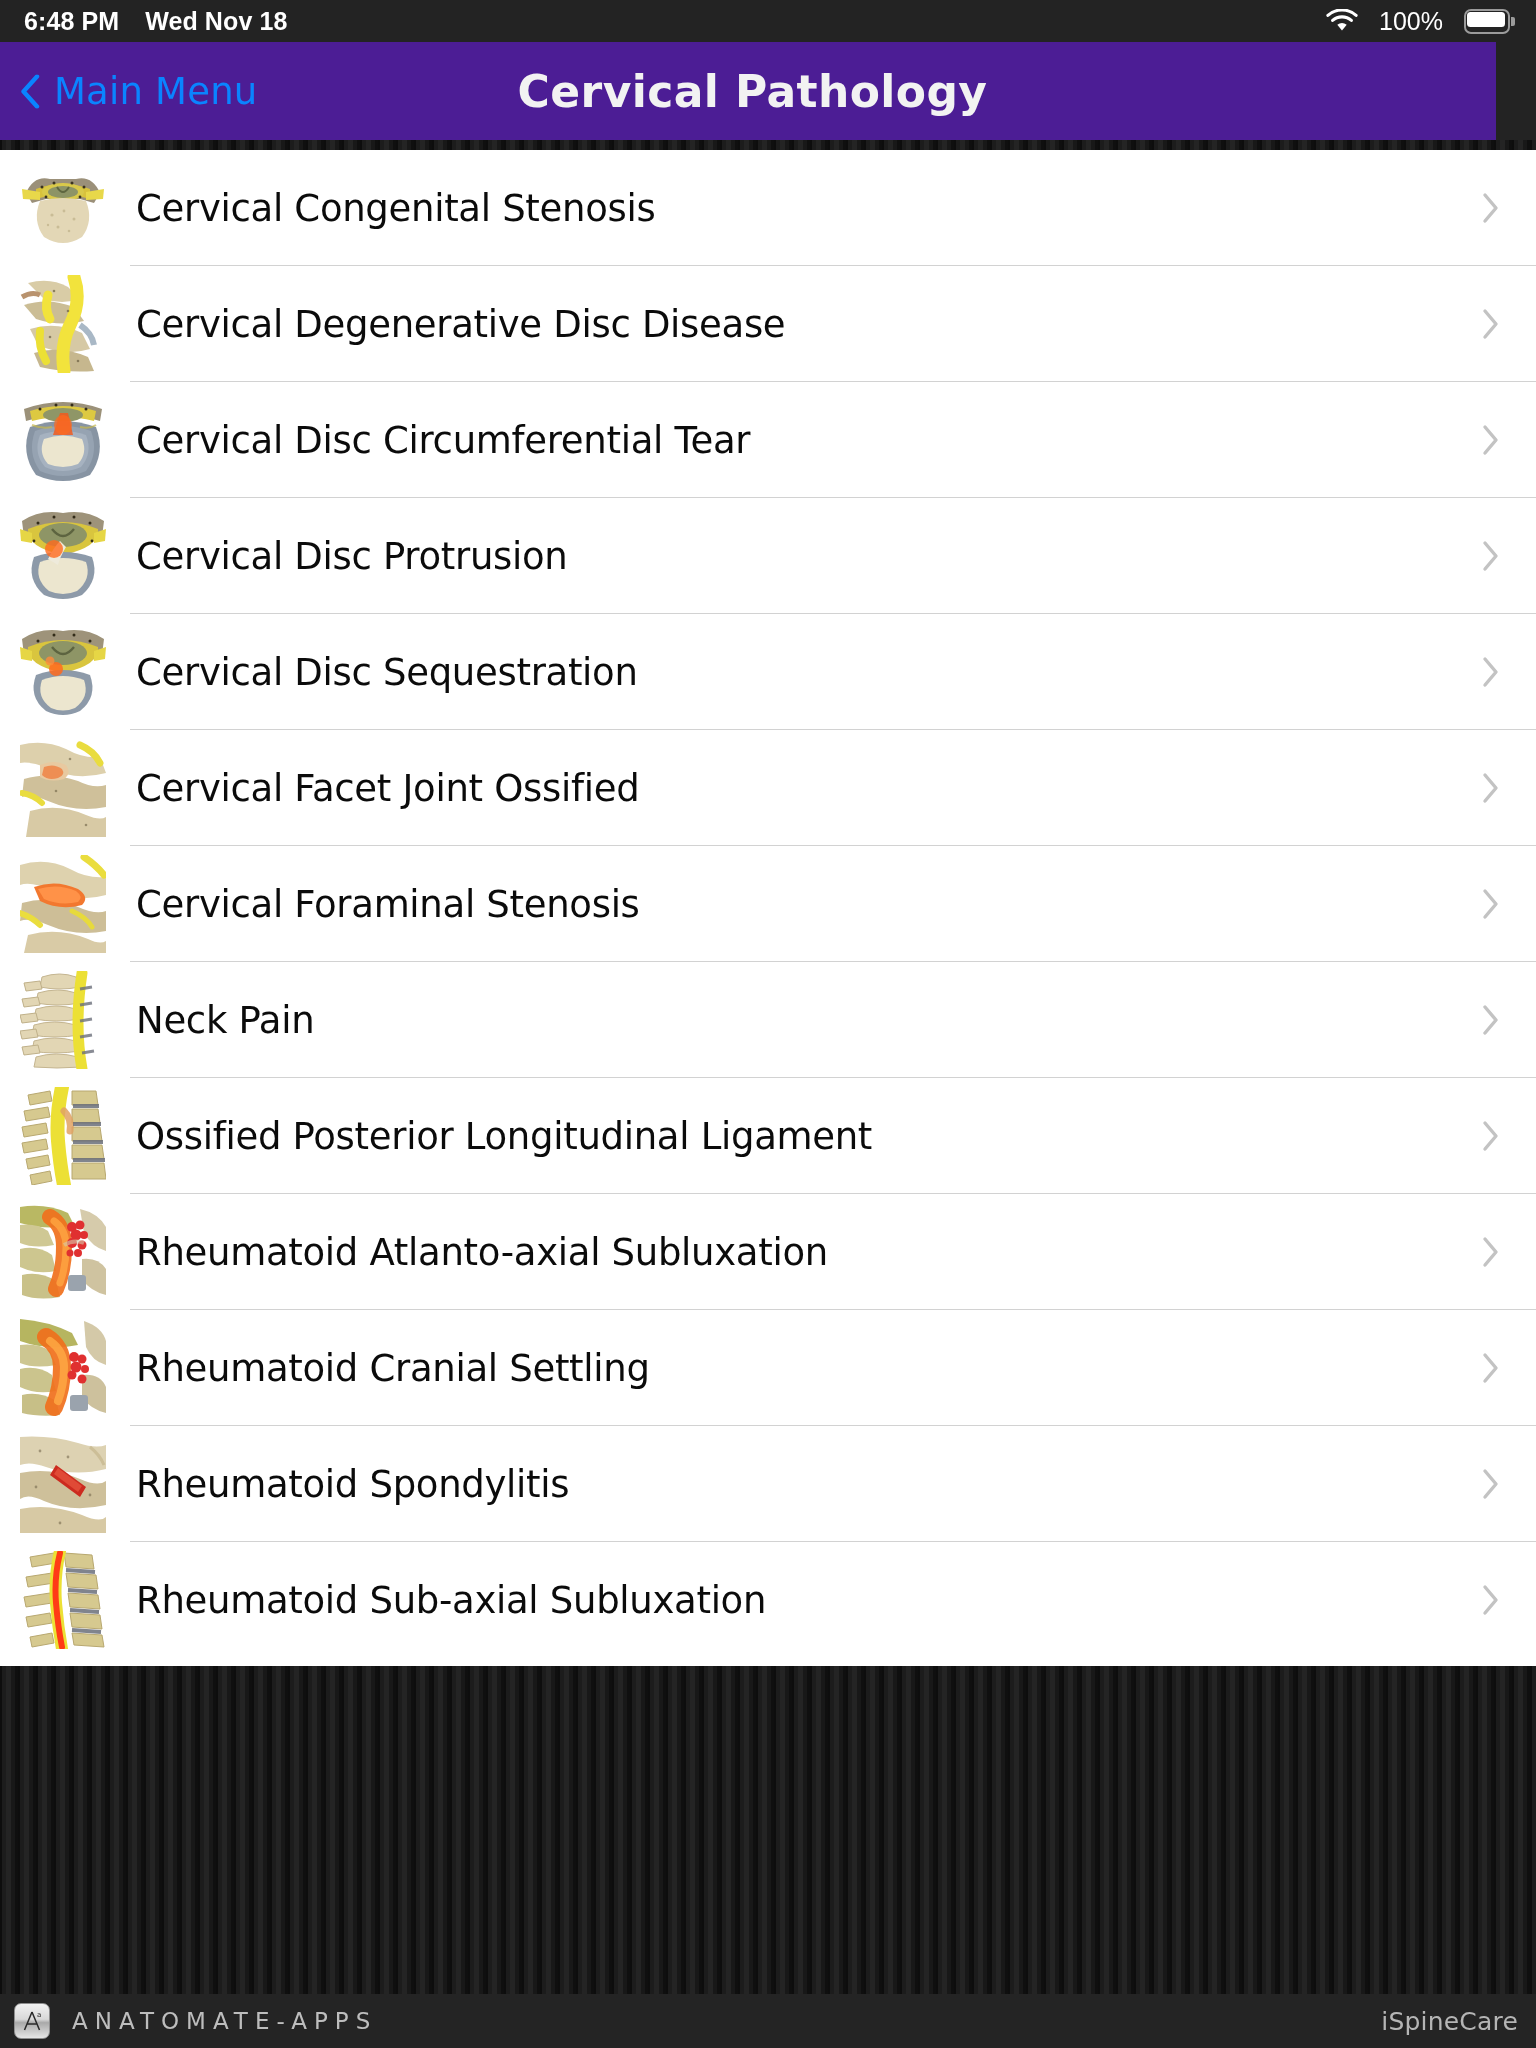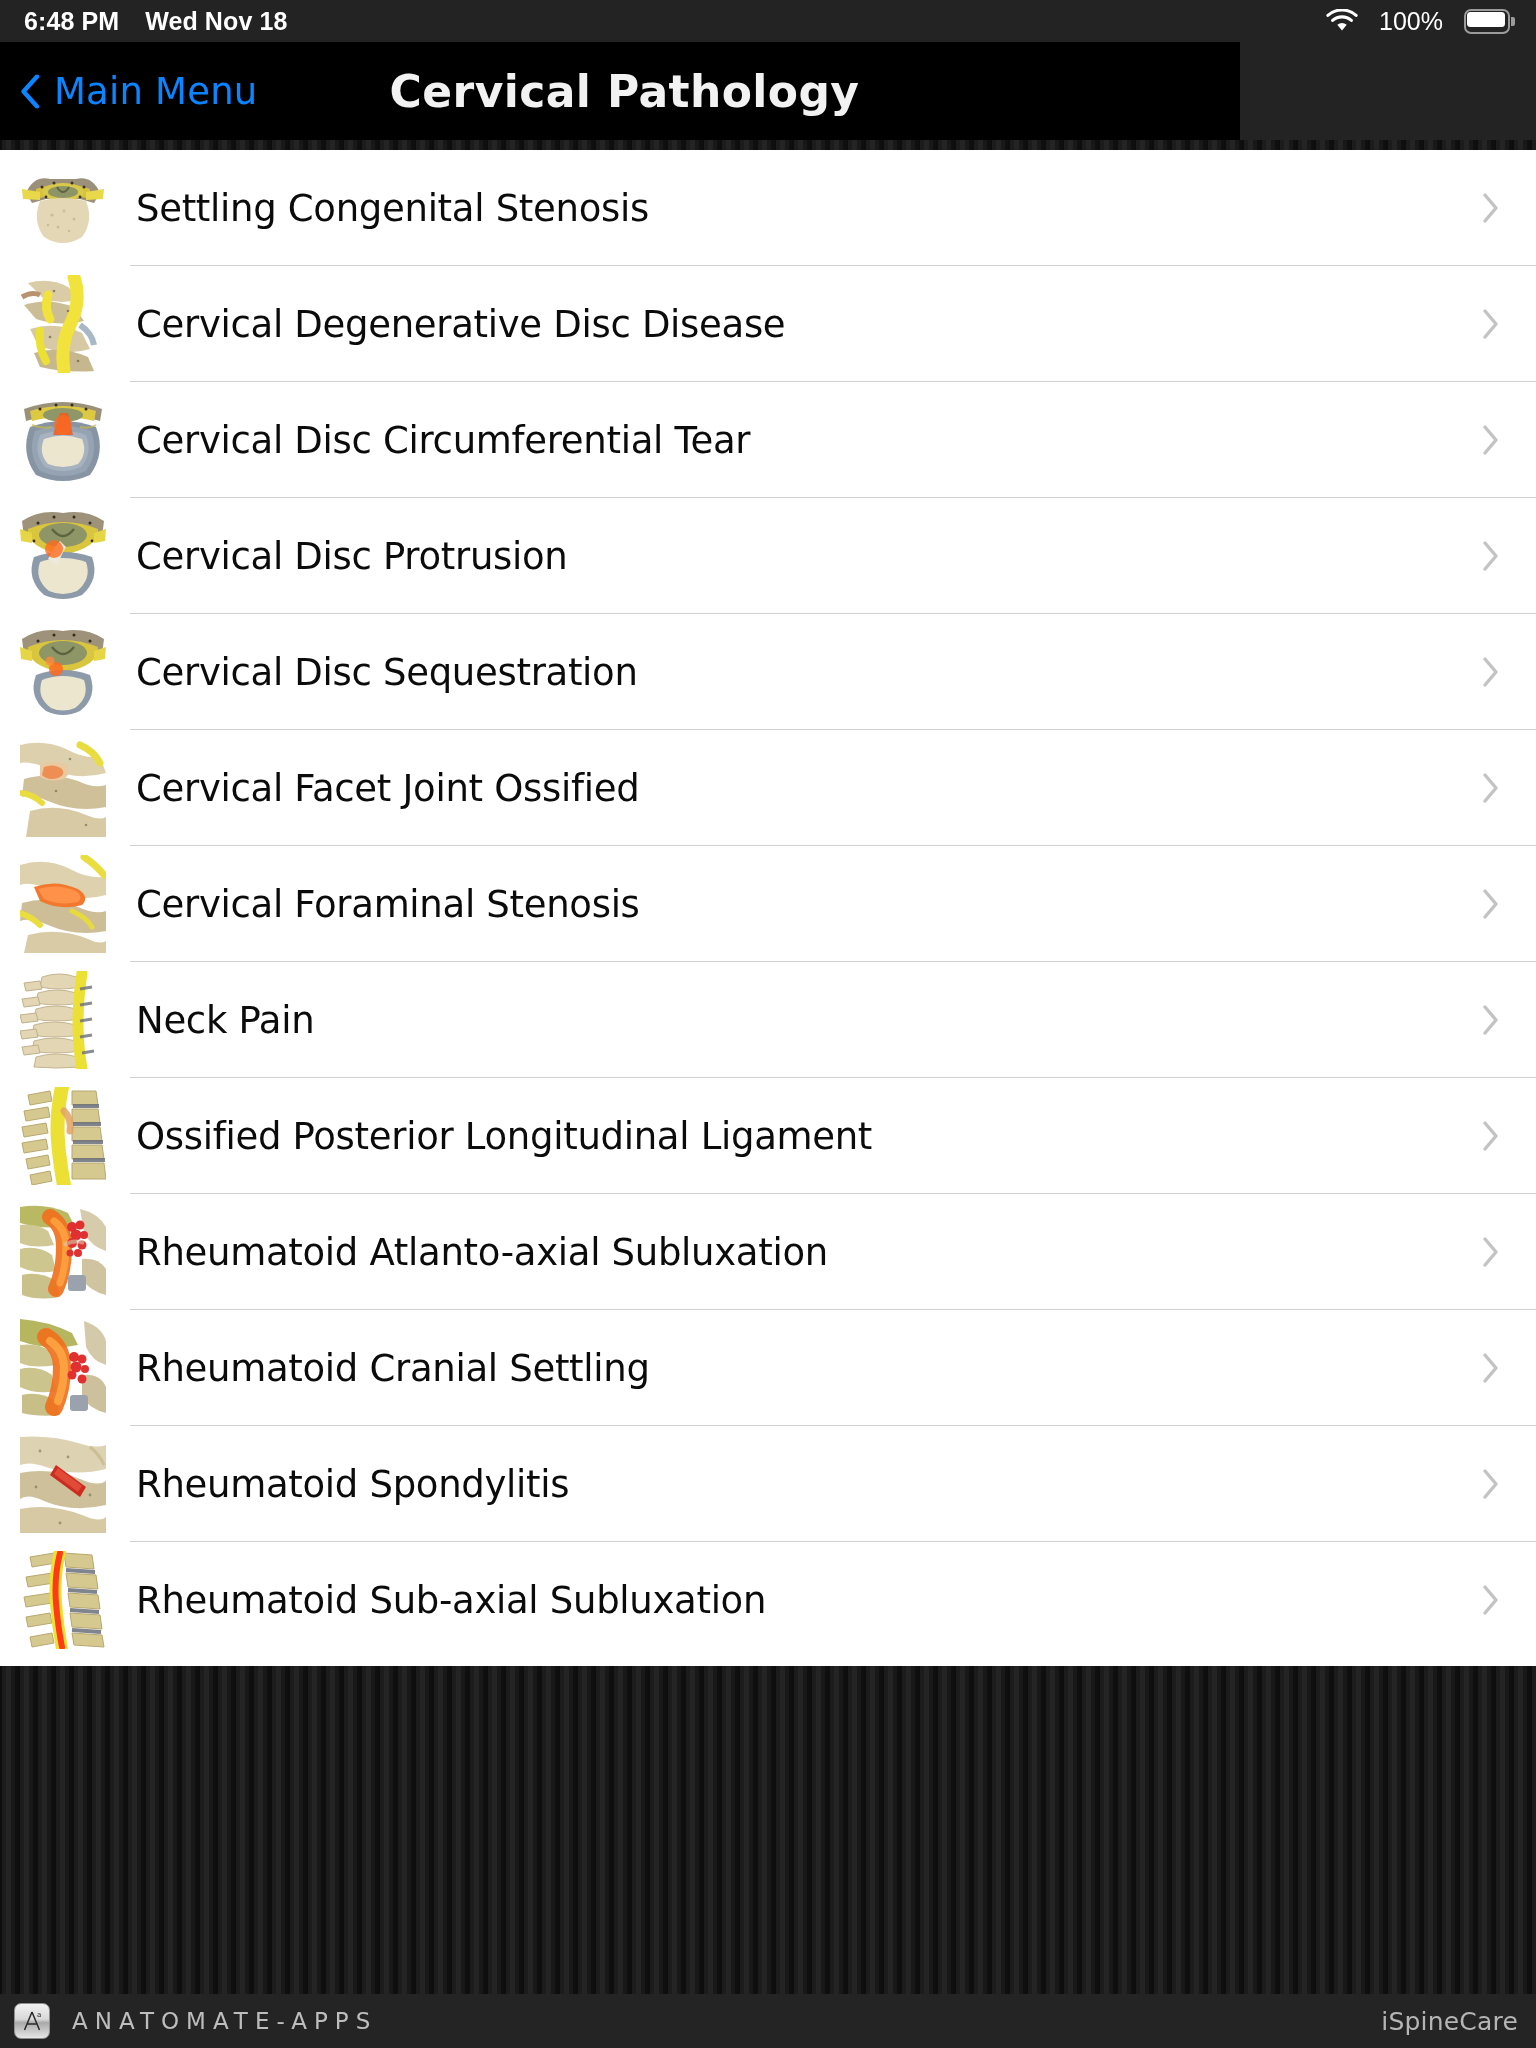--- a/index.html
+++ b/index.html
@@ -34,22 +34,22 @@
     position:absolute; left:3px; top:3px; width:38px; height:15px;
     background:#ffffff; border-radius:3.5px;
   }
   .batt-cap{
     position:absolute; left:47px; top:8px; width:4px; height:9px;
     background:rgba(255,255,255,.55); border-radius:0 2px 2px 0;
   }
 
   
   .navbar{
-    position:absolute; top:42px; left:0; width:1240px; height:98px;
-    background:#000000;
+    position:absolute; top:42px; left:0; width:1496px; height:98px;
+    background:#4c1d95;
   }
   .back-btn{
     position:absolute; left:20px; top:50%; transform:translateY(-50%);
     display:flex; align-items:center; gap:14px;
     color:#0a84ff; cursor:pointer;
   }
   .back-chev{
     width:20px; height:34px; display:block;
   }
   .back-label{
@@ -202,21 +202,21 @@
       <g fill="#3a3320">
         <circle cx="22" cy="28" r="1.5"></circle>
               <circle cx="34" cy="24" r="1.5"></circle>
         <circle cx="52" cy="24" r="1.5"></circle>
               <circle cx="64" cy="28" r="1.5"></circle>
         <circle cx="26" cy="38" r="1.4"></circle>
               <circle cx="60" cy="38" r="1.4"></circle>
       </g>
     </svg>
         </span>
-        <span class="row-label">Settling Congenital Stenosis</span>
+        <span class="row-label">Cervical Congenital Stenosis</span>
         <span class="row-chev"><svg viewBox="0 0 18 32" xmlns="http://www.w3.org/2000/svg">
   <path d="M3 3 L14 16 L3 29" stroke="#c3c3c3" stroke-width="3.4" fill="none" stroke-linecap="round" stroke-linejoin="round"></path>
 </svg></span>
         <span class="sep"></span>
       </div>
       <div class="row">
         <span class="thumb">
     <svg viewBox="0 0 86 98" xmlns="http://www.w3.org/2000/svg">
       <rect width="86" height="98" fill="#ffffff"></rect>
       <path d="M8 8 Q30 2 48 12 L60 24 Q42 30 24 24 Z" fill="#d9cca6"></path>

